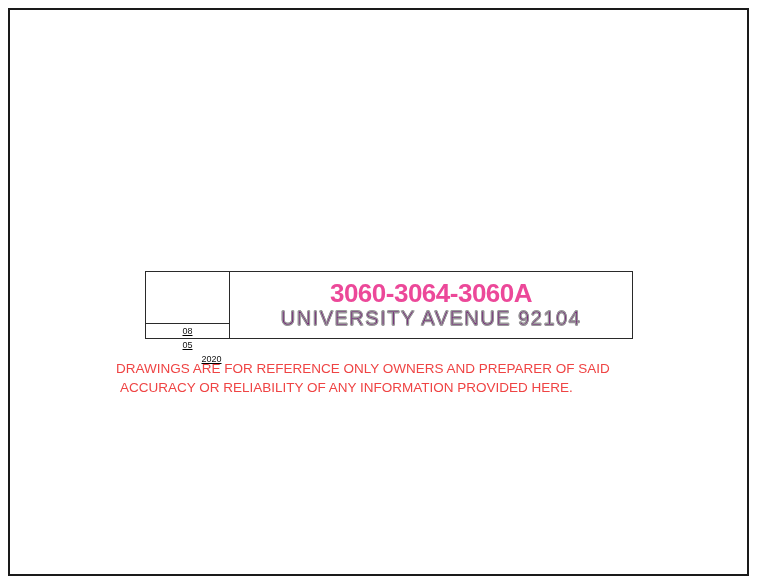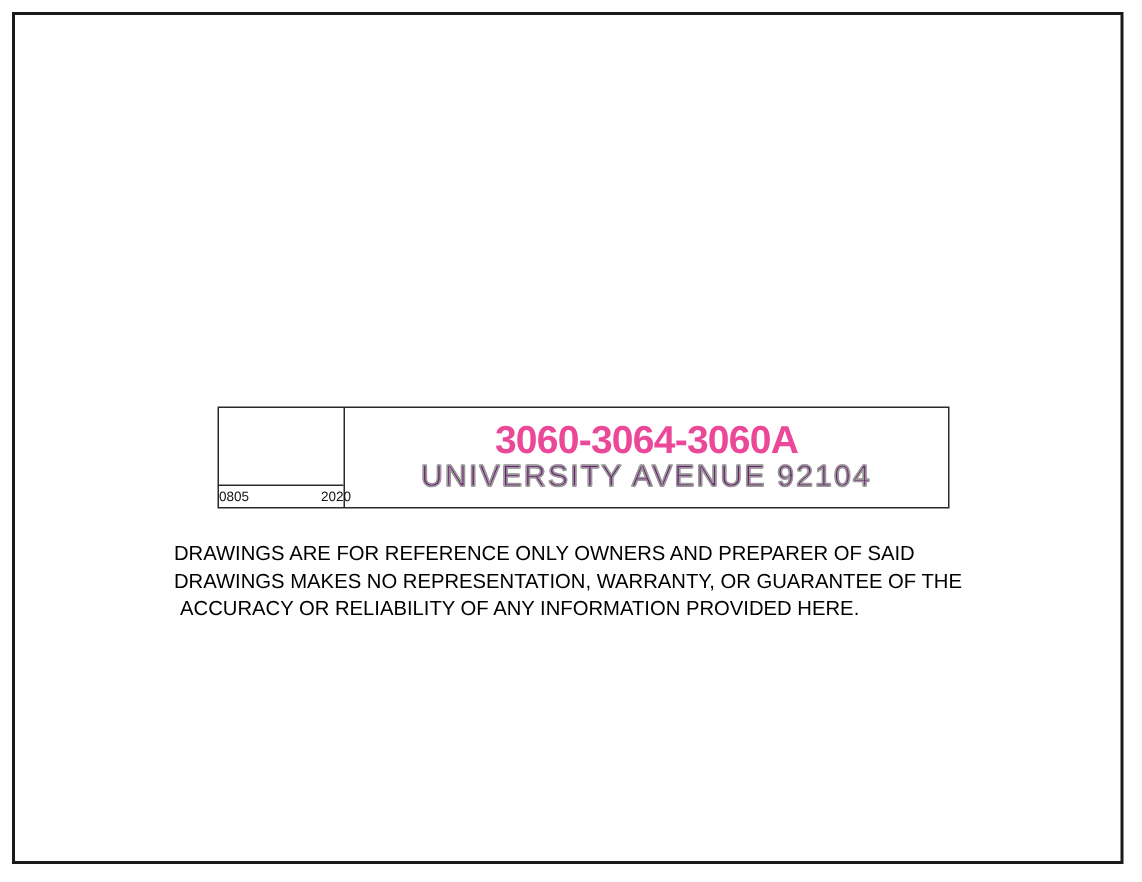--- a/index.html
+++ b/index.html
@@ -41,23 +41,24 @@
     box-sizing: border-box;
     position: relative;
     display: flex;
     flex-direction: column;
     justify-content: flex-end;
   }
   .date-row {
     border-top: 1px solid #2a2a2a;
     height: 15px;
     display: flex;
-    flex-direction: row;
-    align-items: flex-end;
+    flex-direction: column;
+    align-items: center;
     box-sizing: border-box;
+    text-decoration: underline;
   }
   .date-seg {
     font-size: 9px;
     color: #111111;
     text-align: center;
     line-height: 14px;
     box-sizing: border-box;
     white-space: nowrap;
   }
   .date-seg.month { width: 22px; }
@@ -93,21 +94,21 @@
       0 -0.6px #9a9a9a, 0 0.6px #9a9a9a;
     font-weight: normal;
   }
   .disclaimer {
     position: absolute;
     left: 106px;
     top: 350px;
     width: 560px;
     font-size: 13.5px;
     line-height: 18.5px;
-    color: #000000;
+    color: #ef4444;
   }
   .disclaimer div {
     white-space: nowrap;
   }
   .disclaimer div.line2 { padding-left: 0px; }
   .disclaimer div.line3 { padding-left: 4px; }
 </style>
 </head>
 <body>
 
@@ -125,17 +126,16 @@
 
     <div class="title-cell">
       <div class="main-title">3060-3064-3060A</div>
       <div class="sub-title">UNIVERSITY AVENUE 92104</div>
     </div>
 
   </div>
 
   <div class="disclaimer">
     <div class="line1">DRAWINGS ARE FOR REFERENCE ONLY OWNERS AND PREPARER OF SAID</div>
-    <div class="line2">DRAWINGS MAKES NO REPRESENTATION, WARRANTY, OR GUARANTEE OF THE</div>
     <div class="line3">ACCURACY OR RELIABILITY OF ANY INFORMATION PROVIDED HERE.</div>
   </div>
 
 </div>
 
 </body></html>

